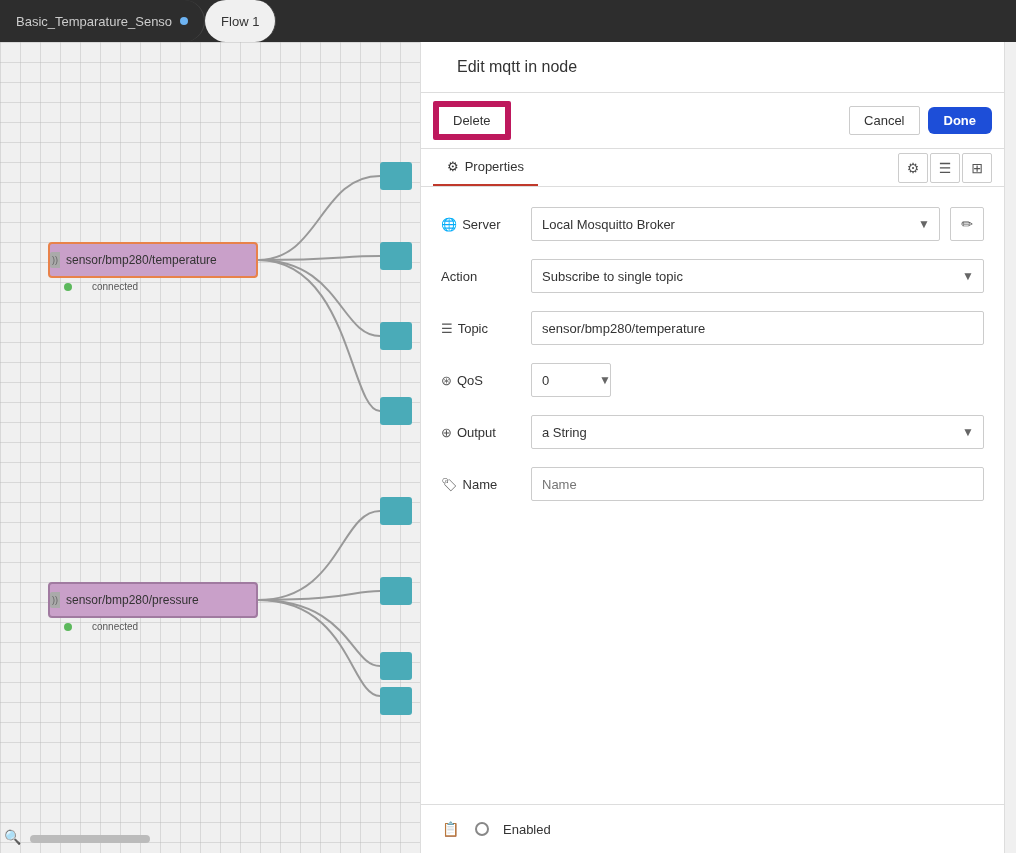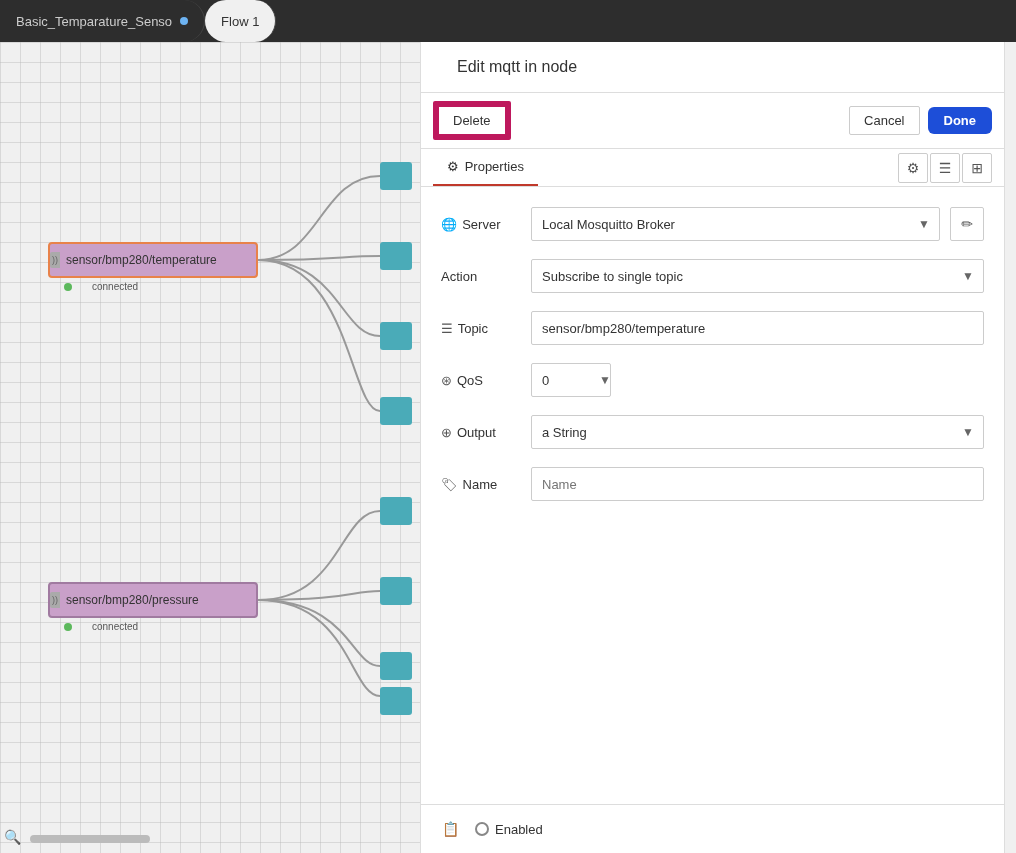--- a/index.html
+++ b/index.html
@@ -345,21 +345,21 @@
       height: 28px;
       display: flex;
       align-items: center;
       justify-content: center;
       cursor: pointer;
       color: #555;
       font-size: 14px;
     }
     .enabled-indicator {
       display: flex;
-      gap: 6px;
+      gap: 14px;
       font-size: 13px;
       color: #333;
     }
     .enabled-circle {
       width: 14px;
       height: 14px;
       border-radius: 50%;
       border: 2px solid #888;
       display: inline-block;
     }

